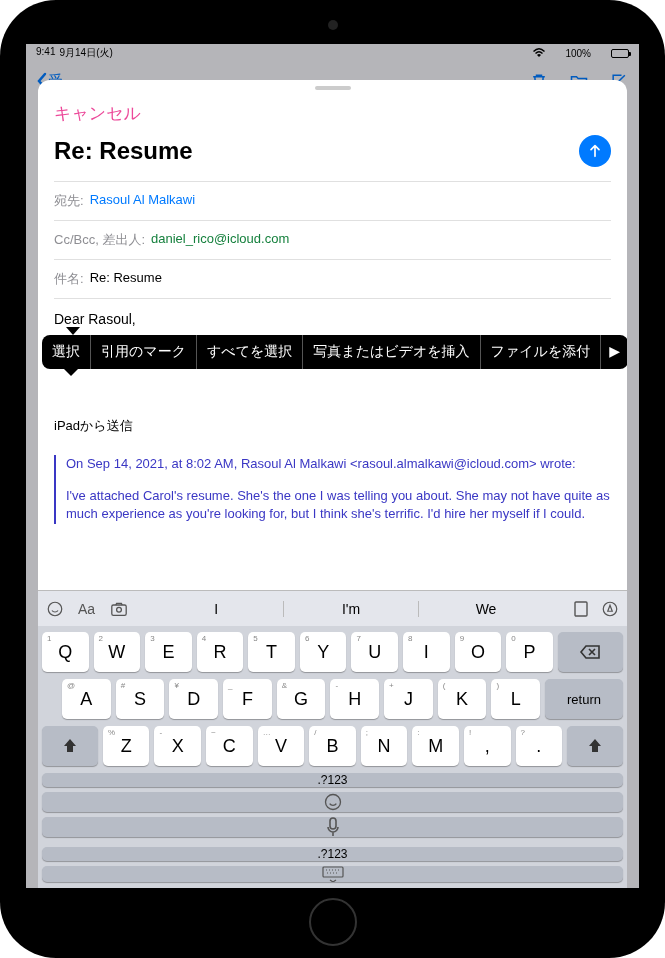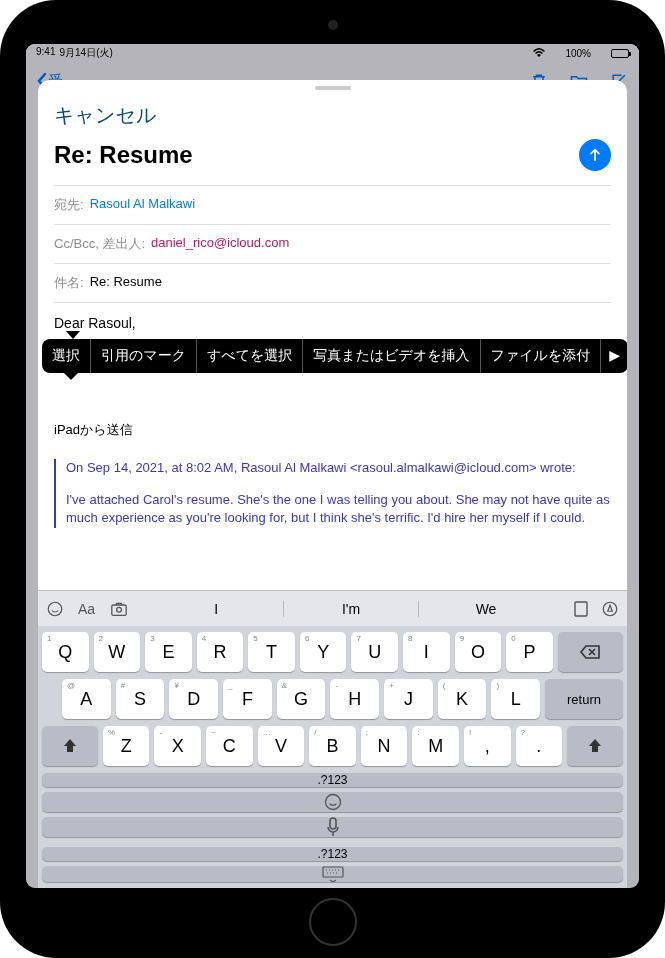--- a/index.html
+++ b/index.html
@@ -2,21 +2,21 @@
 <html><head>
 <meta charset="utf-8">
 <style>
 * { margin: 0; padding: 0; box-sizing: border-box; font-family: -apple-system, BlinkMacSystemFont, "Helvetica Neue", sans-serif; }
 body { background: #fff; display: flex; justify-content: center; align-items: center; width: 665px; height: 958px; }
 
 .device-frame { width: 665px; height: 958px; background: #000; border-radius: 56px; padding: 44px 26px 70px 26px; position: relative; }
 .camera { width: 10px; height: 10px; background: #222; border-radius: 50%; position: absolute; top: 20px; left: 50%; transform: translateX(-50%); }
 .home-btn { width: 48px; height: 48px; border: 2px solid #333; border-radius: 50%; position: absolute; bottom: 12px; left: 50%; transform: translateX(-50%); }
 
-.screen { width: 100%; height: 100%; background: #f2f2f7; border-radius: 9px; overflow: hidden; position: relative; display: flex; flex-direction: column; }
+.screen { width: 100%; height: 100%; background: #f2f2f7; border-radius: 0; overflow: hidden; position: relative; display: flex; flex-direction: column; }
 
 .status-bar { height: 18px; background: #f2f2f7; display: flex; justify-content: space-between; align-items: center; padding: 0 10px; font-size: 10px; color: #000; }
 .status-left { display: flex; gap: 4px; }
 .status-right { display: flex; gap: 20px; align-items: center; }
 .battery-icon { width: 18px; height: 9px; border: 1px solid #000; border-radius: 2px; position: relative; }
 .battery-icon::after { content: ''; position: absolute; right: -3px; top: 2px; width: 2px; height: 4px; background: #000; border-radius: 0 1px 1px 0; }
 .battery-fill { background: #000; height: 100%; width: 100%; border-radius: 1px; }
 
 .bg-nav { height: 38px; background: #f2f2f7; display: flex; align-items: center; justify-content: space-between; padding: 0 10px; color: #007aff; }
 .bg-back { display: flex; align-items: center; font-size: 15px; }
@@ -24,21 +24,21 @@
 .bg-icons svg { width: 20px; height: 20px; }
 
 .dim-overlay { position: absolute; top:0; left:0; right:0; bottom:0; background: rgba(0,0,0,0.25); }
 
 .compose-sheet { position: absolute; top: 36px; left: 12px; right: 12px; bottom: 0; background: #fff; border-radius: 12px 12px 0 0; display: flex; flex-direction: column; overflow: hidden; }
 
 .grabber { width: 36px; height: 4px; background: #ccc; border-radius: 2px; margin: 6px auto 2px; }
 
 .compose-header { padding: 4px 16px 0; }
 .cancel-row { padding: 6px 0 10px; }
-.cancel-btn { color: #0c4a6e; font-size: 20px; background: none; border: none; }
+.cancel-btn { color: #ec4899; font-size: 17px; background: none; border: none; }
 
 .subject-row { display: flex; align-items: center; justify-content: space-between; padding-bottom: 14px; }
 .subject-big { font-size: 24px; font-weight: 700; color: #000; }
 .send-btn { width: 32px; height: 32px; background: #007aff; border-radius: 50%; display: flex; align-items: center; justify-content: center; border: none; }
 .send-btn svg { width: 16px; height: 16px; }
 
 .field-row { display: flex; padding: 10px 0; border-top: 1px solid #e0e0e0; font-size: 13px; }
 .field-label { color: #8e8e93; margin-right: 6px; }
 .field-value-blue { color: #007aff; }
 .field-value { color: #000; }
@@ -145,21 +145,21 @@
                 <path d="M12 4v16M12 4l-6 6M12 4l6 6" stroke="#fff" stroke-width="2.5" fill="none" stroke-linecap="round"></path>
               </svg>
           </button>
         </div>
         <div class="field-row">
           <span class="field-label">宛先:</span>
           <span class="field-value-blue">Rasoul Al Malkawi</span>
         </div>
         <div class="field-row">
           <span class="field-label">Cc/Bcc, 差出人:</span>
-          <span class="field-value" style="color:#be185d">daniel_rico@icloud.com</span>
+          <span class="field-value" style="color:#15803d">daniel_rico@icloud.com</span>
         </div>
         <div class="field-row" style="border-bottom:1px solid #e0e0e0">
           <span class="field-label">件名:</span>
           <span class="field-value">Re: Resume</span>
         </div>
       </div>
 
       <div class="body-area">
         <div>Dear Rasoul,</div>
 

